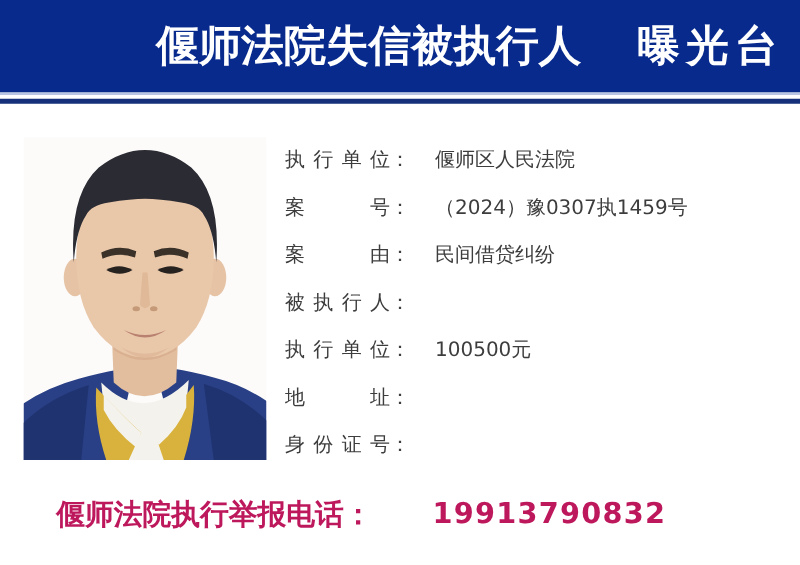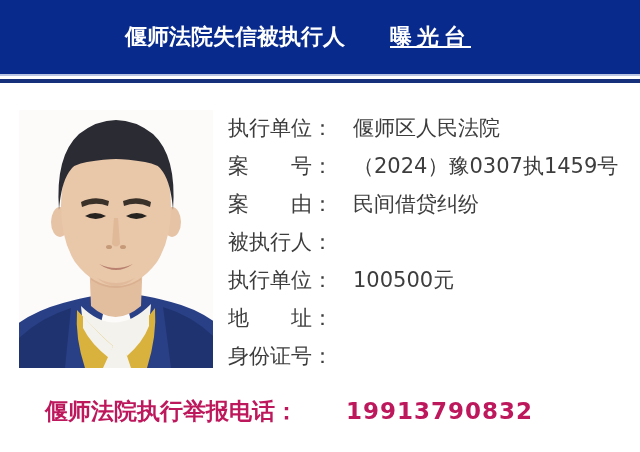--- a/index.html
+++ b/index.html
@@ -11,40 +11,40 @@
     font-family:"DejaVu Sans","Liberation Sans",sans-serif;
   }
   
   .header {
     position:absolute; left:0; top:0; width:640px; height:74px;
     background:#082a8d;
   }
   .title-row {
     position:absolute; left:125px; top:0; height:74px;
     display:flex; align-items:center;
-    color:#ffffff; font-size:22px; font-weight:bold; white-space:nowrap;
+    color:#ffffff; font-size:34px; font-weight:bold; white-space:nowrap;
   }
   .title-gap { display:inline-block; width:45px; }
-  .title-suffix { letter-spacing:5px;text-decoration:underline; }
+  .title-suffix { letter-spacing:5px; }
   .stripe-light { position:absolute; left:0; top:74px; width:640px; height:2px; background:#b9c5e2; }
   .stripe-white { position:absolute; left:0; top:76px; width:640px; height:3px; background:#ffffff; }
   .stripe-navy  { position:absolute; left:0; top:79px; width:640px; height:4px; background:#16307b; }
 
   
   .photo {
     position:absolute; left:19px; top:110px; width:194px; height:258px;
     background:#fcfbfa;
   }
   .photo svg { display:block; width:100%; height:100%; }
 
   
   .fields { position:absolute; left:228px; top:109px; }
   .field-row {
     height:38px; display:flex; align-items:center;
-    font-size:21px; color:#3d3d3d; white-space:nowrap;
+    font-size:16px; color:#3d3d3d; white-space:nowrap;
   }
   .field-label {
     display:inline-block; width:84px;
     text-align:justify; text-align-last:justify;
   }
   .field-colon { display:inline-block; }
   .field-value { margin-left:20px; }
 
   
   .footer {

